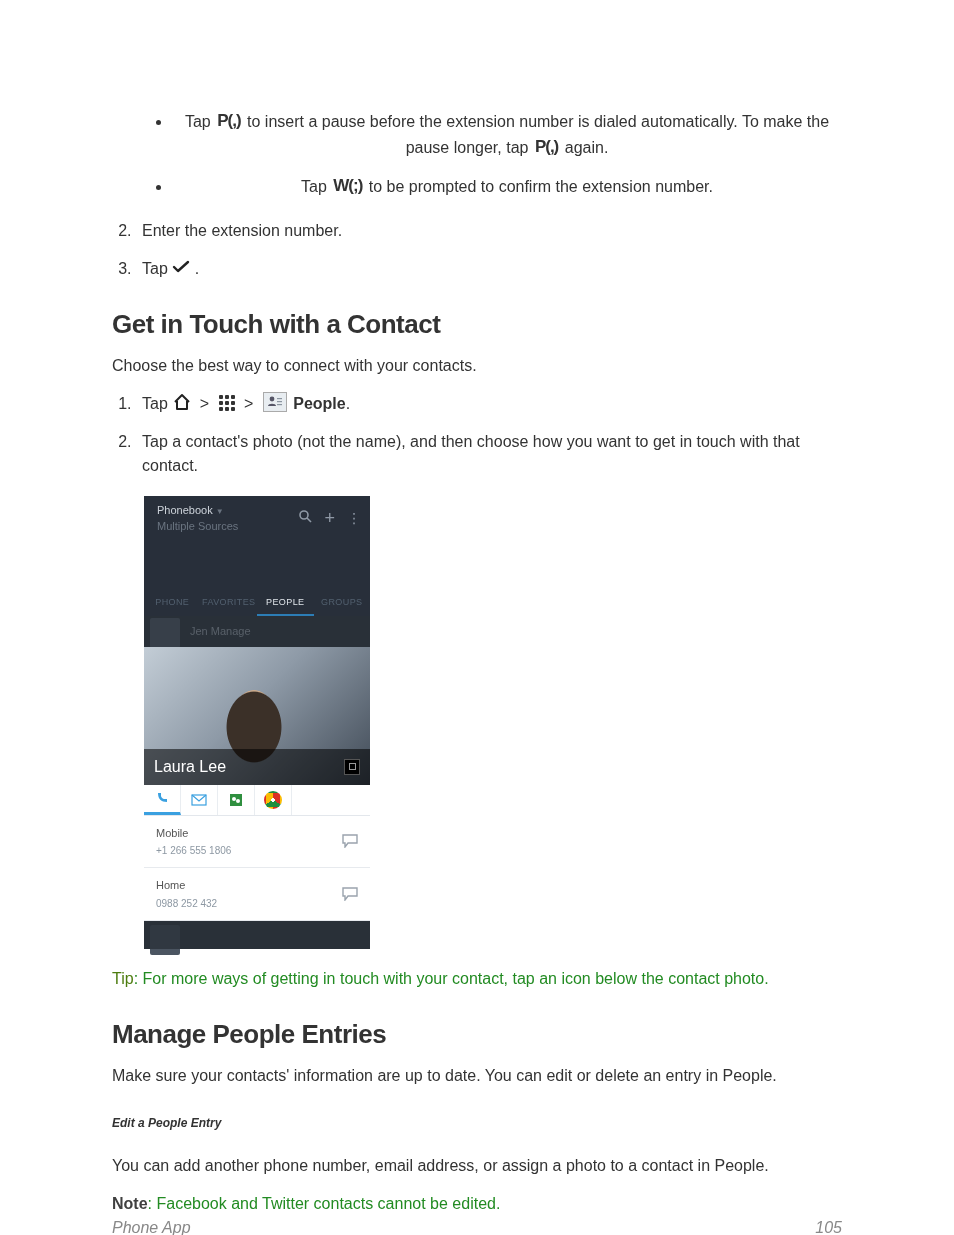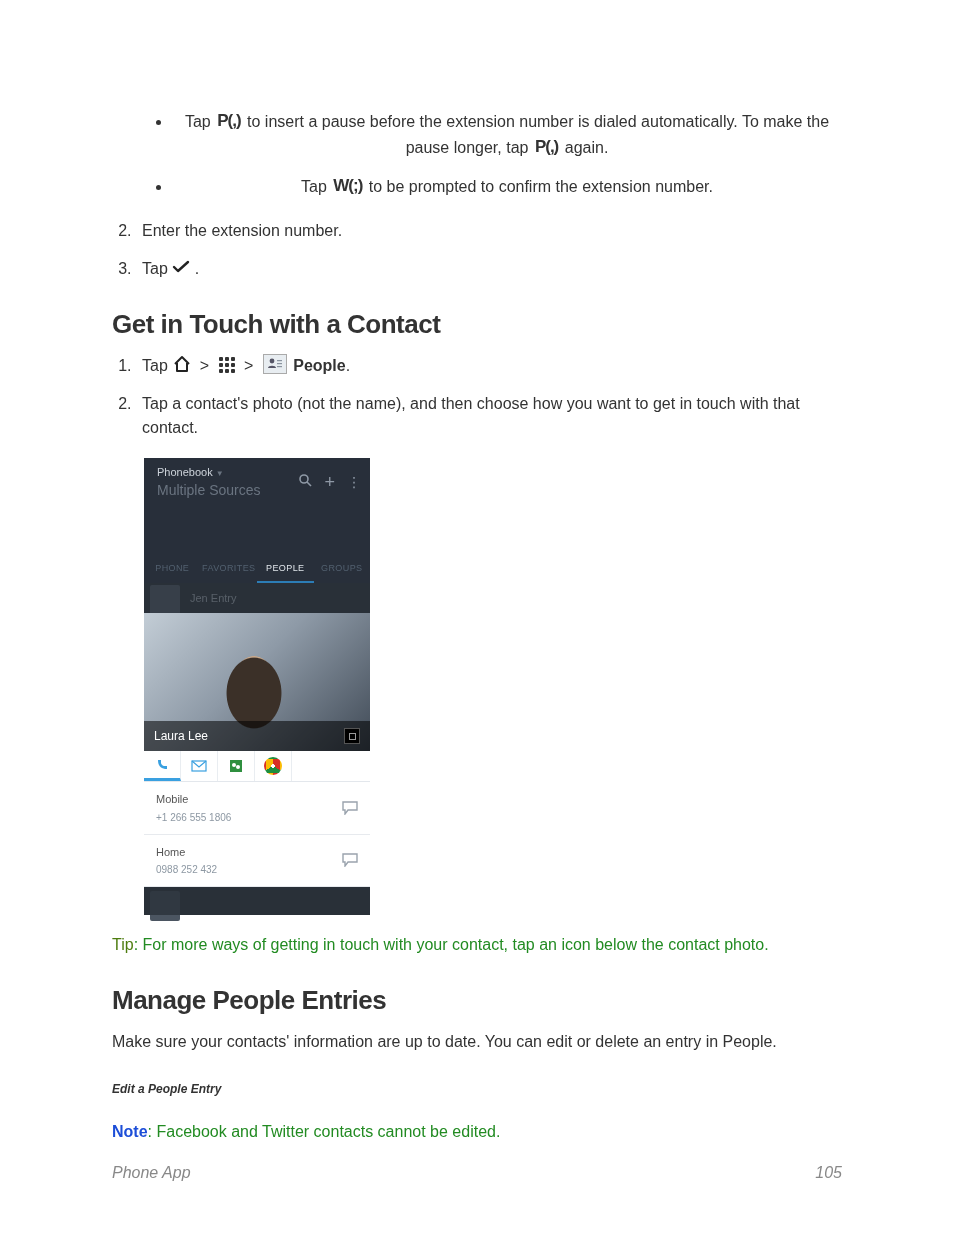--- a/index.html
+++ b/index.html
@@ -54,21 +54,21 @@
     font-style: italic;
   }
   p.intro {
     margin: 0 0 14px 0;
   }
   p.tip {
     margin: 18px 0 0 0;
   }
   .tip-label { color: #4d7c0f; font-weight: normal; }
   .tip-text  { color: #228b22; }
-  .note-label { color: #1d4ed8; font-weight: bold; }
+  .note-label { color: #404040; font-weight: bold; }
   .note-text  { color: #228b22; }
   b.ui-label { font-weight: bold; }
 
   
   .inline-icon {
     display: inline-block;
     vertical-align: middle;
     position: relative;
     top: -2px;
   }
@@ -121,21 +121,21 @@
     justify-content:space-between;
     align-items:center;
   }
   .phone .sb-left { display:flex; flex-direction:column; }
   .phone .sb-title {
     color:#cdd3da;
     font-size:11px;
   }
   .phone .sb-sub {
     color:#6a7480;
-    font-size:14px;
+    font-size:11px;
   }
   .phone .sb-caret { color:#6a7480; font-size:8px; padding-left:3px; }
   .phone .sb-icons { display:flex; gap:12px; align-items:center; color:#8f99a6; font-size:15px; }
   .phone .sb-icons .add { font-size:18px; }
   .phone .sb-icons .dots { font-size:14px; letter-spacing:-1px; }
 
   .phone .tabs {
     background:#282f3a;
     display:flex;
     font-size:9px;
@@ -201,21 +201,21 @@
     background:
       radial-gradient(ellipse 45px 58px at 60px 70px, #3b3028 0%, #3b3028 60%, transparent 62%),
       radial-gradient(ellipse 28px 35px at 60px 58px, #c9a98c 0%, #c9a98c 70%, transparent 72%);
     filter: blur(0.4px);
   }
   .phone .hero .namebar{
     position:absolute;
     left:0;right:0;bottom:0;
     background:rgba(0,0,0,0.55);
     color:#fff;
-    font-size:12px;
+    font-size:16px;
     padding:6px 10px;
     display:flex;
     justify-content:space-between;
     align-items:center;
   }
   .phone .hero .friendster{
     width:14px;height:14px;
     background:#000;
     border:1px solid #555;
     display:flex;align-items:center;justify-content:center;
@@ -298,20 +298,21 @@
         <span class="inline-icon check-icon">
           <svg width="18" height="14" viewBox="0 0 18 14">
               <path d="M2 7 L6 11 L16 2" stroke="#222" stroke-width="2.4" fill="none" stroke-linecap="round" stroke-linejoin="round"></path>
             </svg>
         </span>
         <span> .</span>
       </li>
     </ol>
 
     <h2 class="section">Get in Touch with a Contact</h2>
+    <p class="intro">Choose the best way to connect with your contacts.</p>
 
     <ol class="numbers">
       <li>
         <span>Tap </span>
         <span class="inline-icon home-icon">
           <svg width="20" height="18" viewBox="0 0 20 18">
               <path d="M3 9 L10 2 L17 9 M5 8 V16 H15 V8" stroke="#222" stroke-width="2" fill="none" stroke-linejoin="round"></path>
             </svg>
         </span>
         <span class="chev"> &gt; </span>
@@ -363,21 +364,21 @@
       <div class="tabs">
         <div>PHONE</div>
         <div>FAVORITES</div>
         <div class="active">PEOPLE</div>
         <div>GROUPS</div>
       </div>
 
       <div class="dim-wrap">
         <div class="dim-row">
           <div class="mini-avatar"></div>
-          <span>Jen Entry</span>
+          <span>Jen Manage</span>
         </div>
       </div>
 
       <div class="contact-card">
         <div class="hero">
           <div class="face"></div>
           <div class="namebar">
             <span>Laura Lee</span>
             <span class="friendster">
                 <span></span>
@@ -440,20 +441,21 @@
     </div>
 
     <p class="tip">
       <span class="tip-label">Tip</span><span class="tip-text">: For more ways of getting in touch with your contact, tap an icon below the contact photo.</span>
     </p>
 
     <h2 class="section">Manage People Entries</h2>
     <p class="intro">Make sure your contacts' information are up to date. You can edit or delete an entry in People.</p>
 
     <h3 class="subsection">Edit a People Entry</h3>
+    <p class="intro">You can add another phone number, email address, or assign a photo to a contact in People.</p>
 
     <p class="intro">
       <span class="note-label">Note</span><span class="note-text">: Facebook and Twitter contacts cannot be edited.</span>
     </p>
 
   </div>
 
   <div class="footer">
     <span>Phone App</span>
     <span>105</span>

